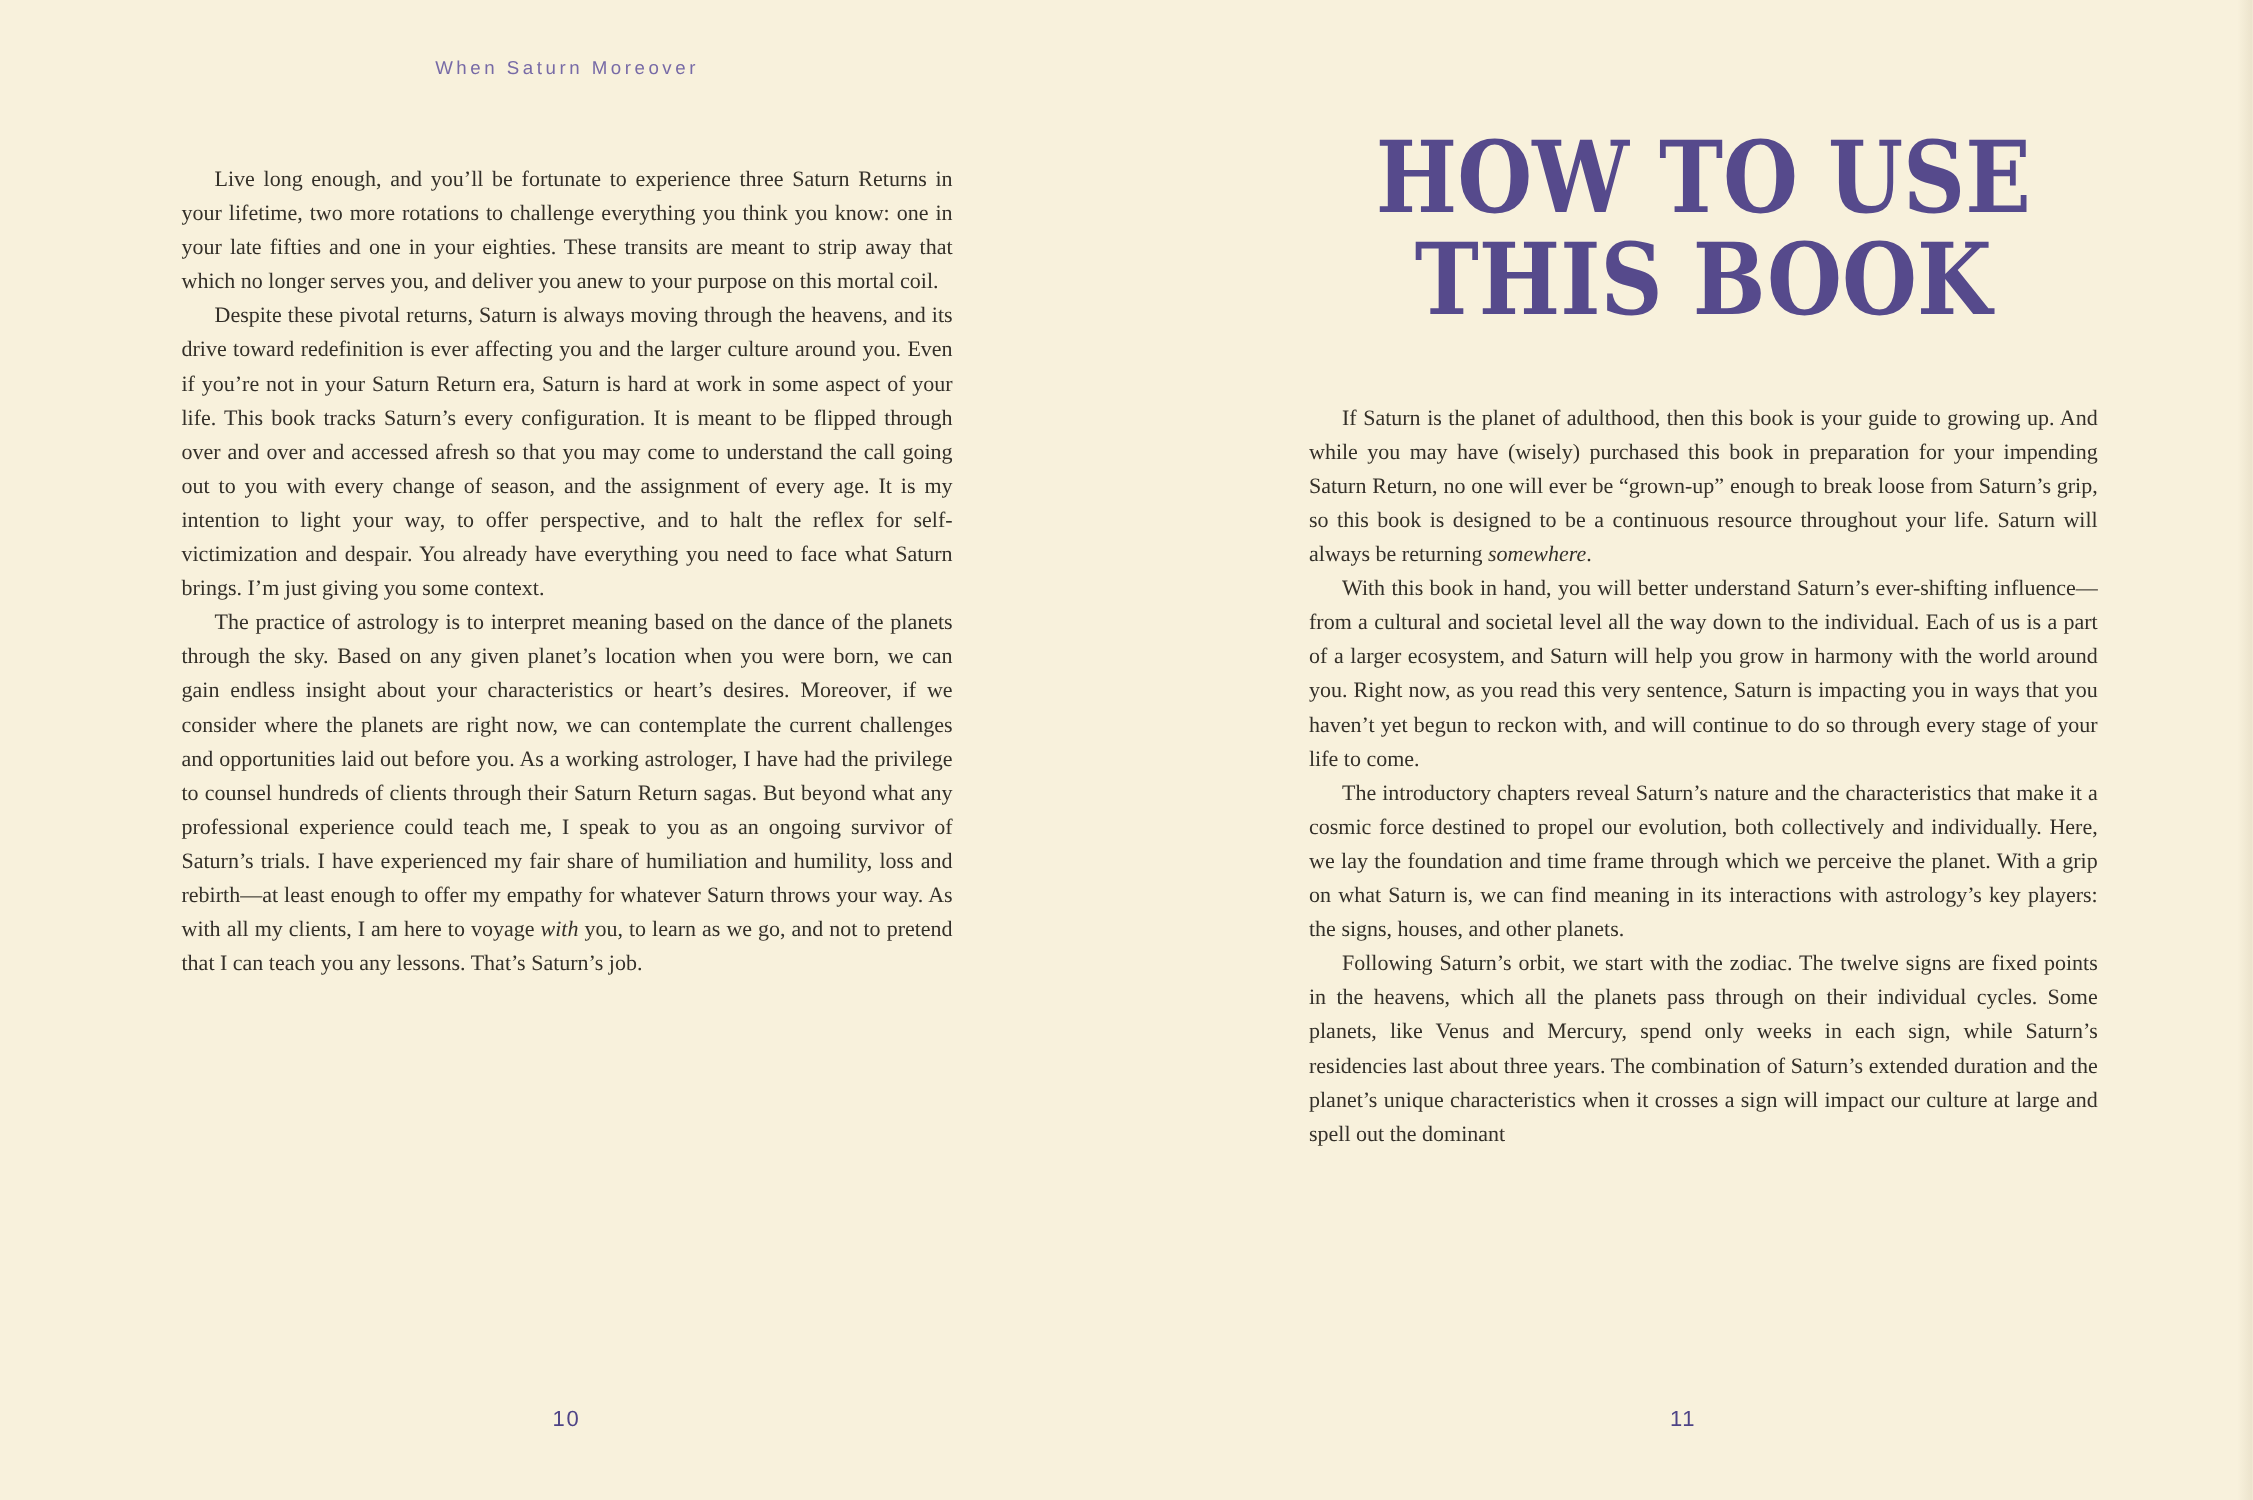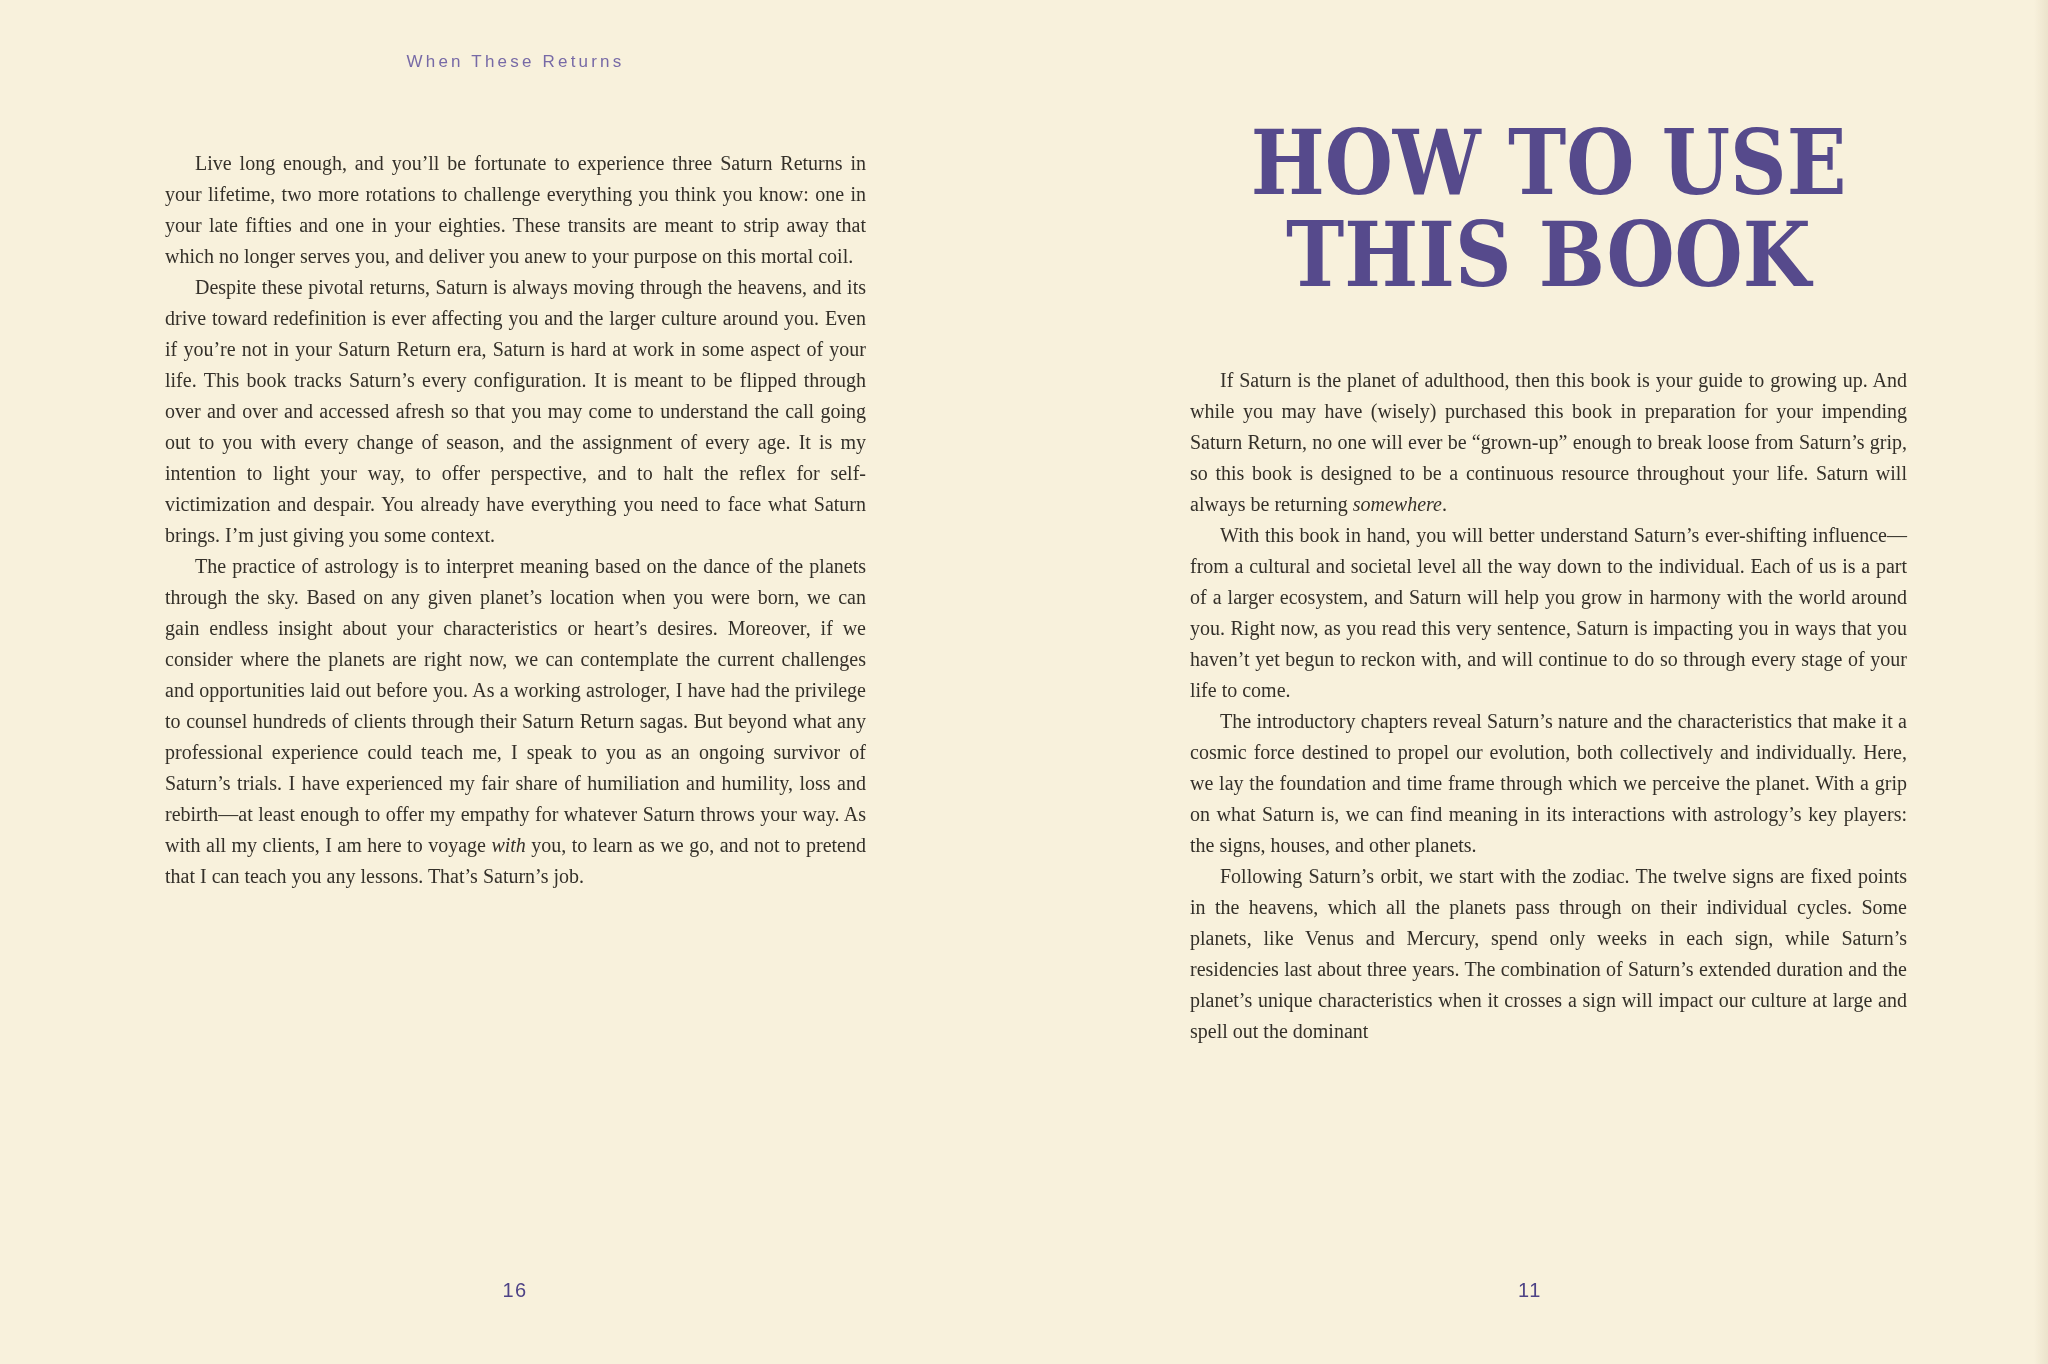--- a/index.html
+++ b/index.html
@@ -107,29 +107,29 @@
   }
   .page-number-left  { left: 455px; }  
   .page-number-right { left: 446px; }  
 </style>
 </head>
 <body>
 
 <div class="spread">
 
   <div class="page page-left">
-    <div class="running-header">When These Returns</div>
+    <div class="running-header">When Saturn Moreover</div>
 
     <div class="body-text body-text-left">
         <p class="para"><span>Live long enough, and you’ll be fortunate to experience three Saturn Returns in your lifetime, two more rotations to challenge everything you think you know: one in your late fifties and one in your eighties. These transits are meant to strip away that which no longer serves you, and deliver you anew to your purpose on this mortal coil.</span></p>
         <p class="para"><span>Despite these pivotal returns, Saturn is always moving through the heavens, and its drive toward redefinition is ever affecting you and the larger culture around you. Even if you’re not in your Saturn Return era, Saturn is hard at work in some aspect of your life. This book tracks Saturn’s every configuration. It is meant to be flipped through over and over and accessed afresh so that you may come to understand the call going out to you with every change of season, and the assignment of every age. It is my intention to light your way, to offer perspective, and to halt the reflex for self-victimization and despair. You already have everything you need to face what Saturn brings. I’m just giving you some context.</span></p>
         <p class="para"><span>The practice of astrology is to interpret meaning based on the dance of the planets through the sky. Based on any given planet’s location when you were born, we can gain endless insight about your characteristics or heart’s desires. Moreover, if we consider where the planets are right now, we can contemplate the current challenges and opportunities laid out before you. As a working astrologer, I have had the privilege to counsel hundreds of clients through their Saturn Return sagas. But beyond what any professional experience could teach me, I speak to you as an ongoing survivor of Saturn’s trials. I have experienced my fair share of humiliation and humility, loss and rebirth—at least enough to offer my empathy for whatever Saturn throws your way. As with all my clients, I am here to voyage </span><em>with</em><span> you, to learn as we go, and not to pretend that I can teach you any lessons. That’s Saturn’s job.</span></p>
       </div>
 
-    <div class="page-number page-number-left">16</div>
+    <div class="page-number page-number-left">10</div>
   </div>
 
   <div class="page page-right">
     <h1 class="chapter-title">
       <span class="title-line">HOW TO USE</span>
       <span class="title-line">THIS BOOK</span>
     </h1>
 
     <div class="body-text body-text-right">
         <p class="para"><span>If Saturn is the planet of adulthood, then this book is your guide to growing up. And while you may have (wisely) purchased this book in preparation for your impending Saturn Return, no one will ever be “grown-up” enough to break loose from Saturn’s grip, so this book is designed to be a continuous resource throughout your life. Saturn will always be returning </span><em>somewhere</em><span>.</span></p>

